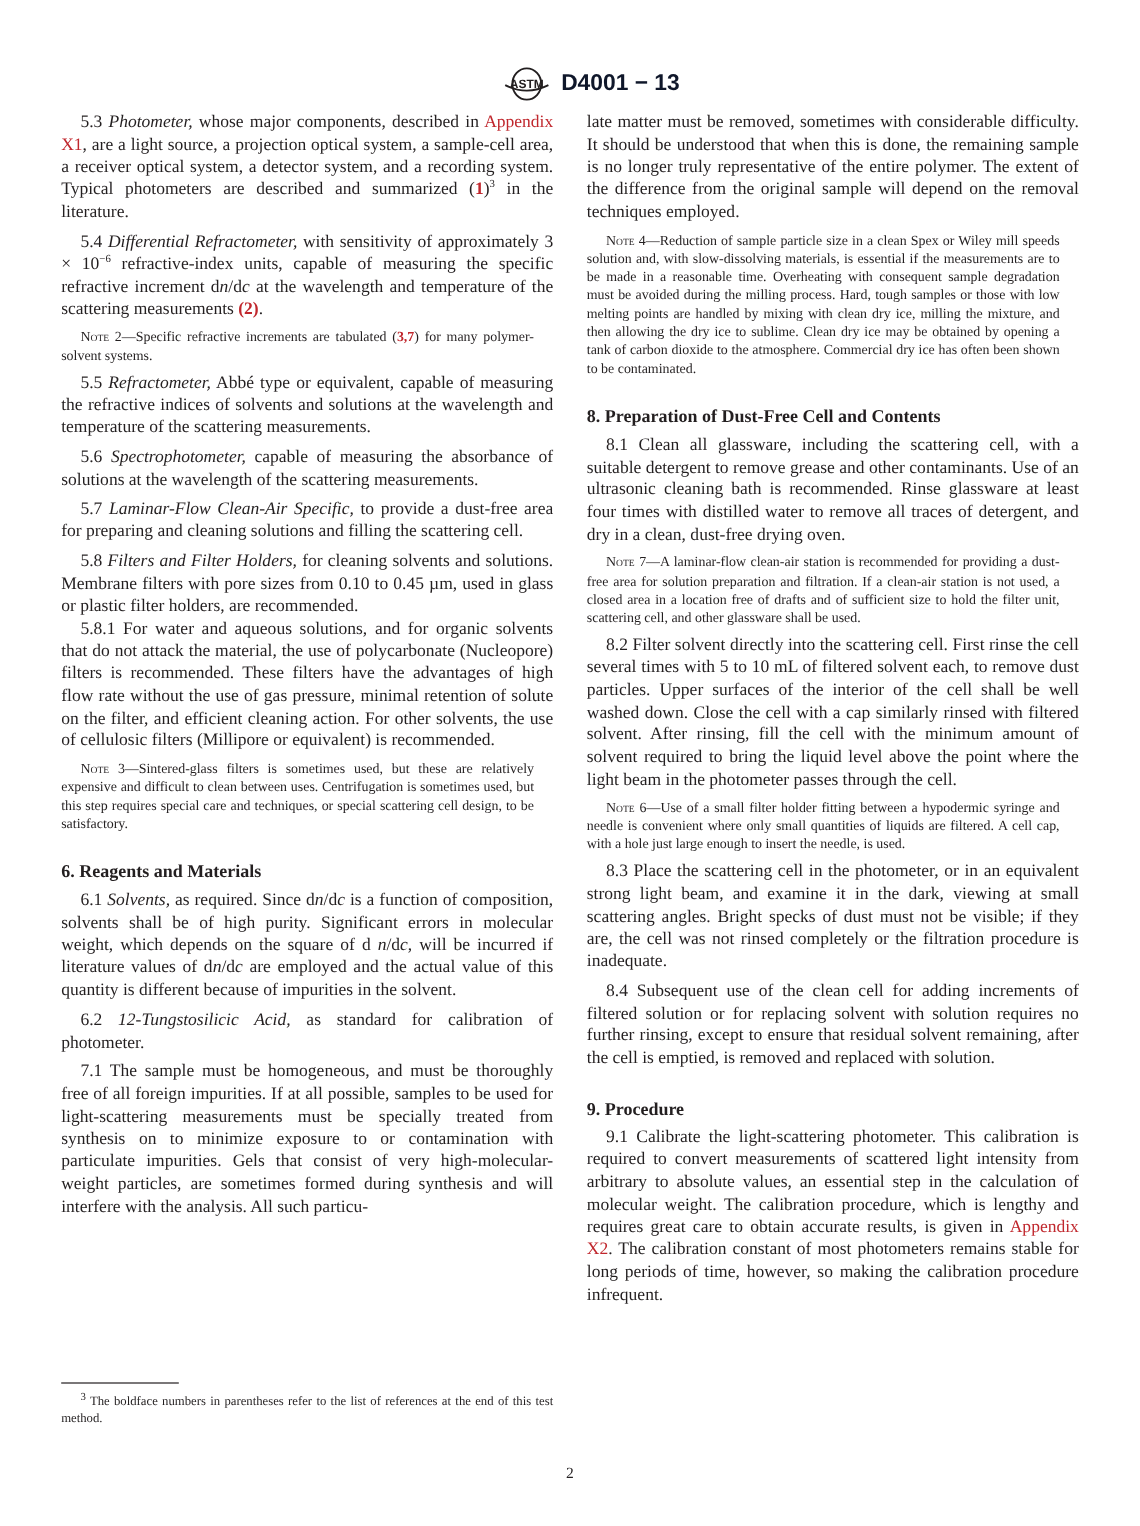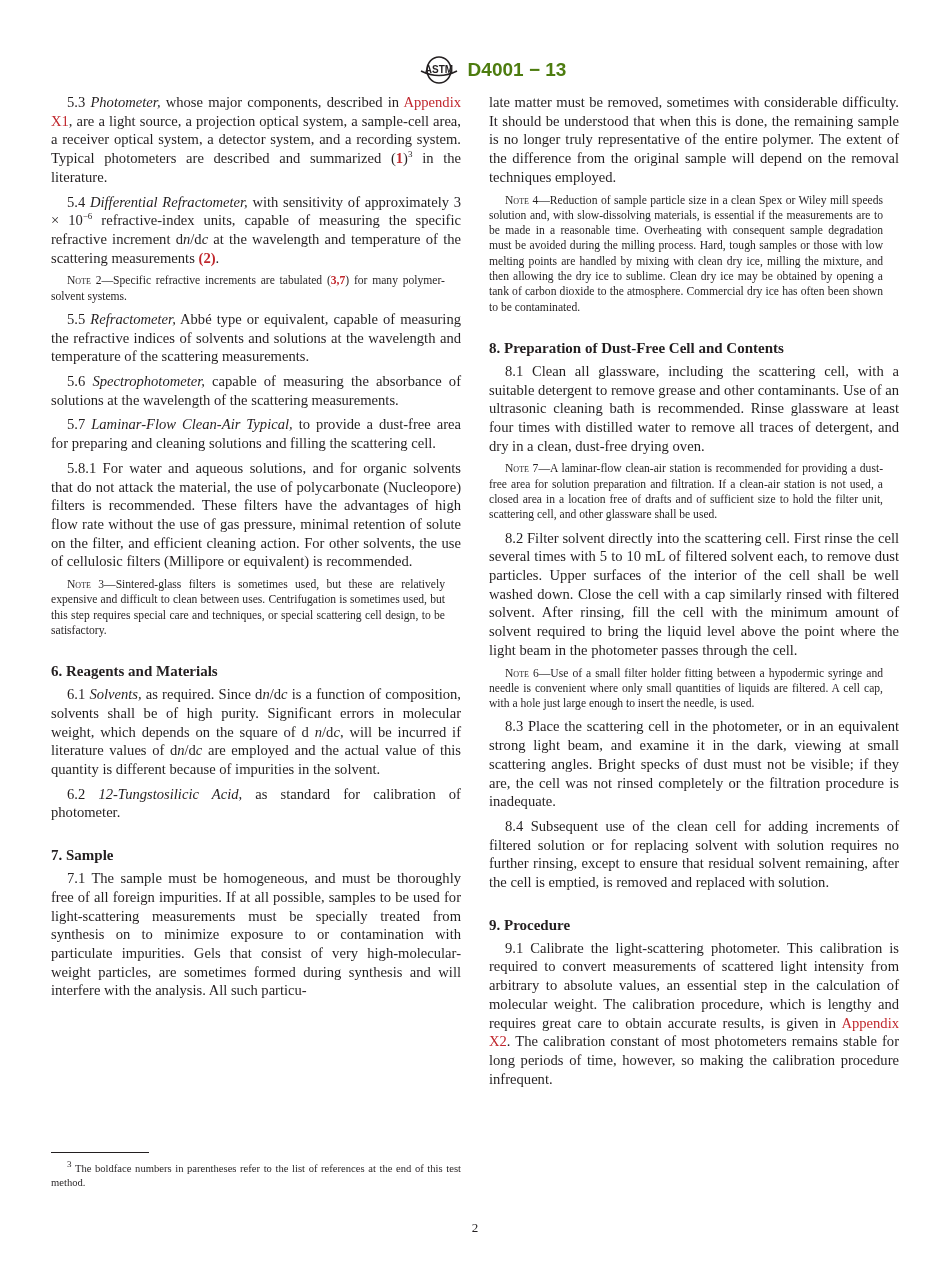--- a/index.html
+++ b/index.html
@@ -1,21 +1,21 @@
 <!DOCTYPE html>
 <html><head>
 <meta charset="utf-8">
 <style>
   html, body { margin: 0; padding: 0; background: #ffffff; }
   body { width: 950px; height: 1272px; position: relative; overflow: hidden;
          font-family: "Liberation Serif", "DejaVu Serif", serif; color: #231f20; }
   .header { position: absolute; top: 54px; left: 17px; width: 950px; text-align: center; height: 32px; }
   .header .logo { display: inline-block; vertical-align: middle; width: 42px; height: 32px; }
   .header .docid { display: inline-block; vertical-align: middle; font-family: "Liberation Sans", "DejaVu Sans", sans-serif;
-         font-weight: bold; font-size: 19px; margin-left: 4px; color: #4d7c0f; }
+         font-weight: bold; font-size: 19px; margin-left: 4px; color: #0f172a; }
   .col { position: absolute; top: 93px; width: 410px; }
   .col.left { left: 51px; }
   .col.right { left: 489px; }
   p { margin: 0; text-align: justify; }
   .para { font-size: 14.6px; line-height: 18.7px; text-indent: 16px; margin-bottom: 6px; }
   .para.tight { margin-bottom: 0; }
   .note { font-size: 11.6px; line-height: 15.3px; text-indent: 16px; margin: 6px 16px 6px 0; }
   .note .note-label { font-variant: small-caps; }
   h2 { font-size: 15px; font-weight: bold; margin: 24px 0 5px 0; line-height: 18px; }
   .ital { font-style: italic; }
@@ -44,34 +44,34 @@
   <p class="para"><span>5.3 </span><span class="ital">Photometer,</span><span> whose major components, described in </span><span class="link">Appendix X1</span><span>, are a light source, a projection optical system, a sample-cell area, a receiver optical system, a detector system, and a recording system. Typical photometers are described and summarized (</span><span class="ref">1</span><span>)</span><sup>3</sup><span> in the literature.</span></p>
 
   <p class="para"><span>5.4 </span><span class="ital">Differential Refractometer,</span><span> with sensitivity of approximately 3 × 10</span><sup>−6</sup><span> refractive-index units, capable of measuring the specific refractive increment d</span><span class="ital">n</span><span>/d</span><span class="ital">c</span><span> at the wavelength and temperature of the scattering measurements </span><span class="ref">(2)</span><span>.</span></p>
 
   <p class="note"><span class="note-label">Note 2</span><span>—Specific refractive increments are tabulated (</span><span class="ref">3,7</span><span>) for many polymer-solvent systems.</span></p>
 
   <p class="para"><span>5.5 </span><span class="ital">Refractometer,</span><span> Abbé type or equivalent, capable of measuring the refractive indices of solvents and solutions at the wavelength and temperature of the scattering measurements.</span></p>
 
   <p class="para"><span>5.6 </span><span class="ital">Spectrophotometer,</span><span> capable of measuring the absorbance of solutions at the wavelength of the scattering measurements.</span></p>
 
-  <p class="para"><span>5.7 </span><span class="ital">Laminar-Flow Clean-Air Typical,</span><span> to provide a dust-free area for preparing and cleaning solutions and filling the scattering cell.</span></p>
+  <p class="para"><span>5.7 </span><span class="ital">Laminar-Flow Clean-Air Specific,</span><span> to provide a dust-free area for preparing and cleaning solutions and filling the scattering cell.</span></p>
 
+  <p class="para tight"><span>5.8 </span><span class="ital">Filters and Filter Holders,</span><span> for cleaning solvents and solutions. Membrane filters with pore sizes from 0.10 to 0.45 µm, used in glass or plastic filter holders, are recommended.</span></p>
 
   <p class="para">5.8.1 For water and aqueous solutions, and for organic solvents that do not attack the material, the use of polycarbonate (Nucleopore) filters is recommended. These filters have the advantages of high flow rate without the use of gas pressure, minimal retention of solute on the filter, and efficient cleaning action. For other solvents, the use of cellulosic filters (Millipore or equivalent) is recommended.</p>
 
   <p class="note"><span class="note-label">Note 3</span><span>—Sintered-glass filters is sometimes used, but these are relatively expensive and difficult to clean between uses. Centrifugation is sometimes used, but this step requires special care and techniques, or special scattering cell design, to be satisfactory.</span></p>
 
   <h2>6.  Reagents and Materials</h2>
 
   <p class="para"><span>6.1 </span><span class="ital">Solvents,</span><span> as required. Since d</span><span class="ital">n</span><span>/d</span><span class="ital">c</span><span> is a function of composition, solvents shall be of high purity. Significant errors in molecular weight, which depends on the square of d </span><span class="ital">n</span><span>/d</span><span class="ital">c</span><span>, will be incurred if literature values of d</span><span class="ital">n</span><span>/d</span><span class="ital">c</span><span> are employed and the actual value of this quantity is different because of impurities in the solvent.</span></p>
 
   <p class="para"><span>6.2 </span><span class="ital">12-Tungstosilicic Acid,</span><span> as standard for calibration of photometer.</span></p>
 
-  <h2>7.  Sample</h2>
 
   <p class="para">7.1 The sample must be homogeneous, and must be thoroughly free of all foreign impurities. If at all possible, samples to be used for light-scattering measurements must be specially treated from synthesis on to minimize exposure to or contamination with particulate impurities. Gels that consist of very high-molecular-weight particles, are sometimes formed during synthesis and will interfere with the analysis. All such particu-</p>
 </div>
 
 <div class="footnote-rule"></div>
 <p class="footnote"><sup>3</sup><span> The boldface numbers in parentheses refer to the list of references at the end of this test method.</span></p>
 
 <div class="col right">
   <p class="para" style="text-indent:0">late matter must be removed, sometimes with considerable difficulty. It should be understood that when this is done, the remaining sample is no longer truly representative of the entire polymer. The extent of the difference from the original sample will depend on the removal techniques employed.</p>
 

